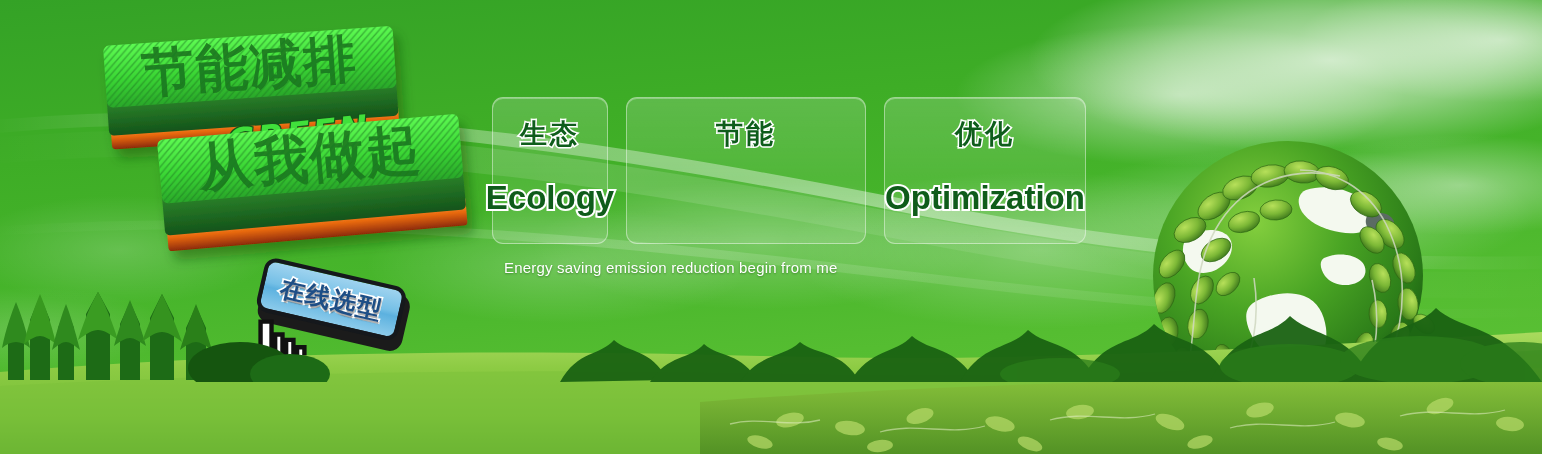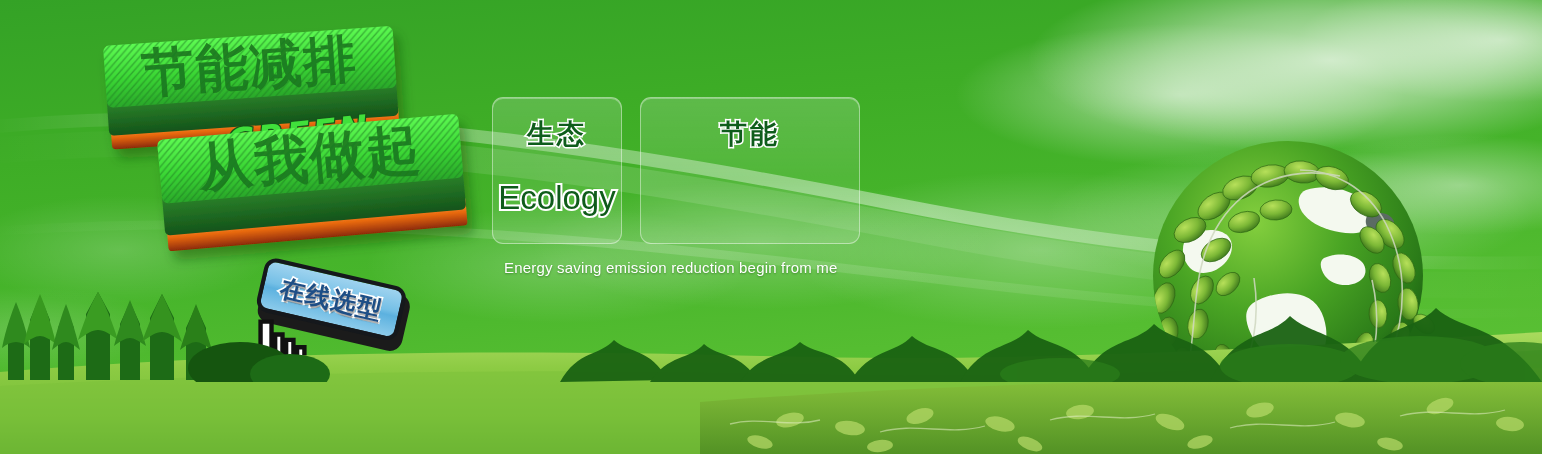--- a/index.html
+++ b/index.html
@@ -99,28 +99,28 @@
   .card .cn {
     font-family:"DejaVu Sans","Liberation Sans",sans-serif;
     font-size:27px; font-weight:bold; color:#0e5d1b;
     letter-spacing:3px;
     -webkit-text-stroke: 3px #ffffff;
     paint-order: stroke fill;
     white-space:nowrap;
   }
   .card .en {
     font-family:"Liberation Sans", sans-serif;
-    font-size:33px; font-weight:normal; color:#0f5c1a;
+    font-size:33px; font-weight:bold; color:#0f5c1a;
     -webkit-text-stroke: 4px #ffffff;
     paint-order: stroke fill;
     white-space:nowrap;
     margin-bottom:12px;
   }
-  .card-1 { width:130px; }
-  .card-2 { width:220px; }
+  .card-1 { width:116px; }
+  .card-2 { width:240px; }
   .card-3 { width:202px; }
 
   
   .tagline {
     position:absolute; left:504px; top:259px;
     font-family:"Liberation Sans", sans-serif;
     font-size:15px; color:#ffffff;
     letter-spacing:.2px;
     text-shadow: 0 1px 2px rgba(20,70,10,.45);
     z-index:6;
@@ -408,17 +408,21 @@
   </svg>
 
   <div class="cards">
     <div class="card card-1">
       <span class="cn">生态</span>
       <span class="en">Ecology</span>
     </div>
     <div class="card card-2">
       <span class="cn">节能</span>
     </div>
+    <div class="card card-3">
+      <span class="cn">优化</span>
+      <span class="en">Optimization</span>
+    </div>
   </div>
 
   <div class="tagline">Energy saving emission reduction begin from me</div>
 
 </div>
 
 </body></html>

